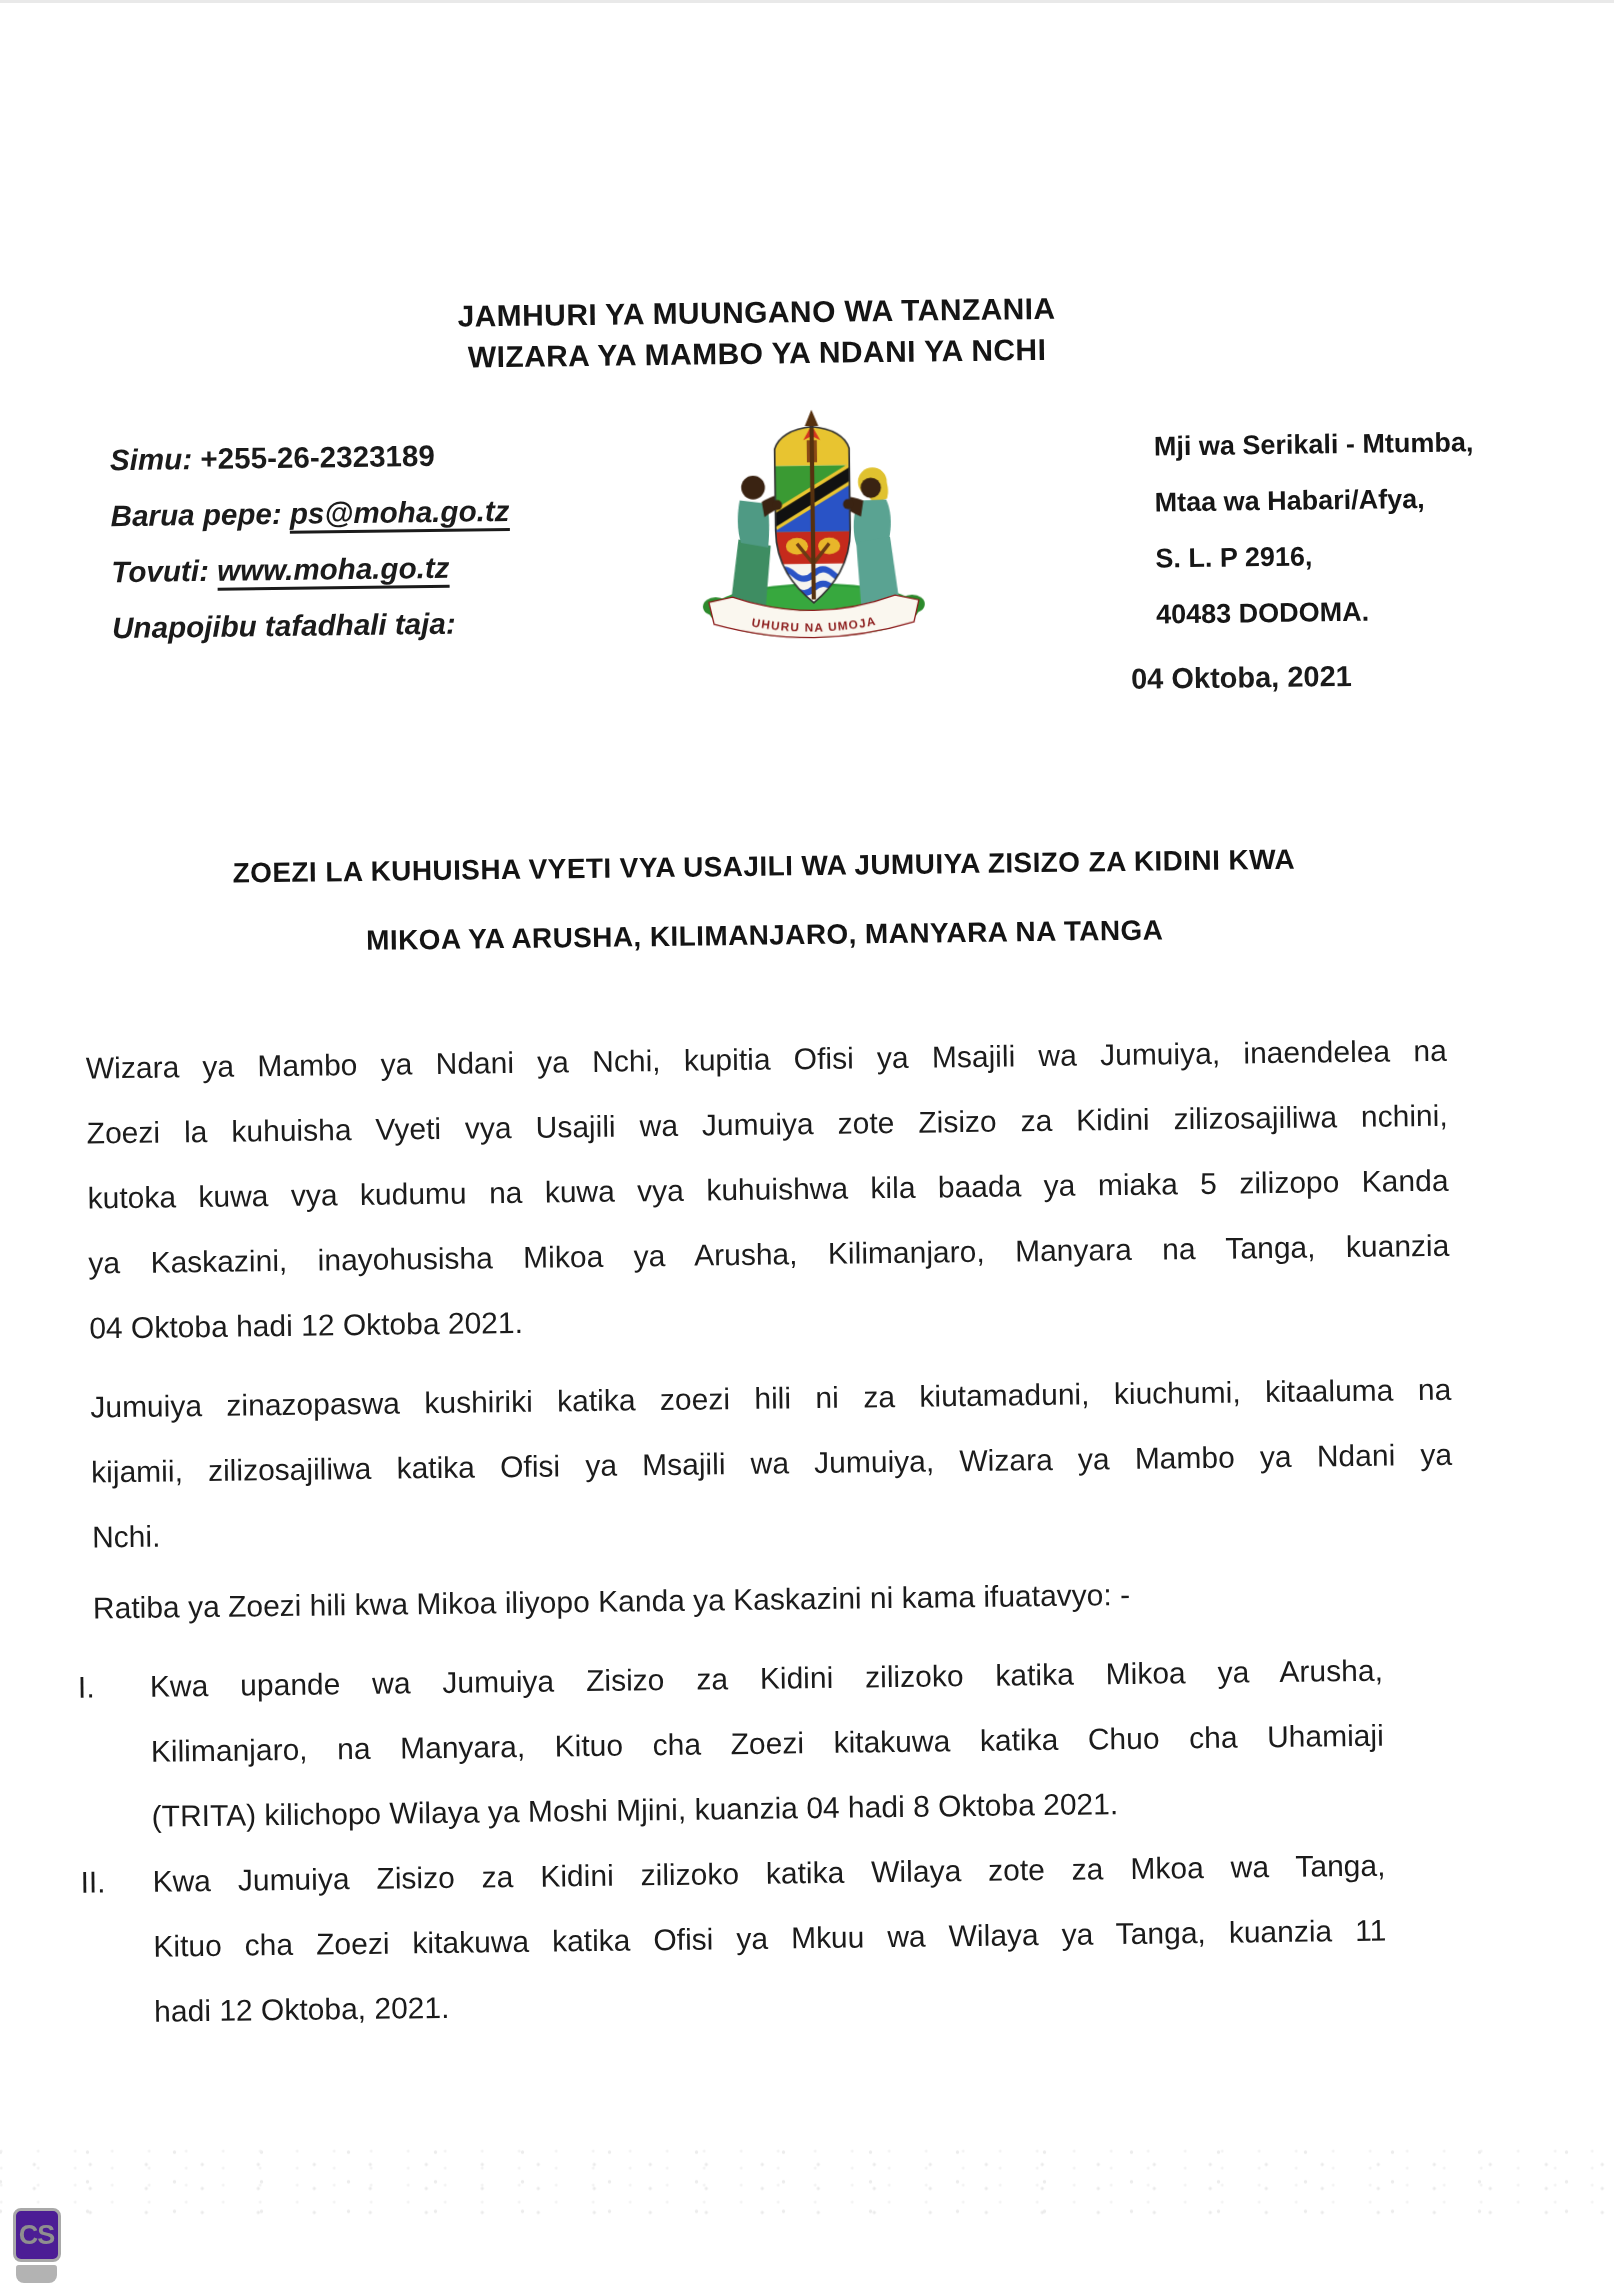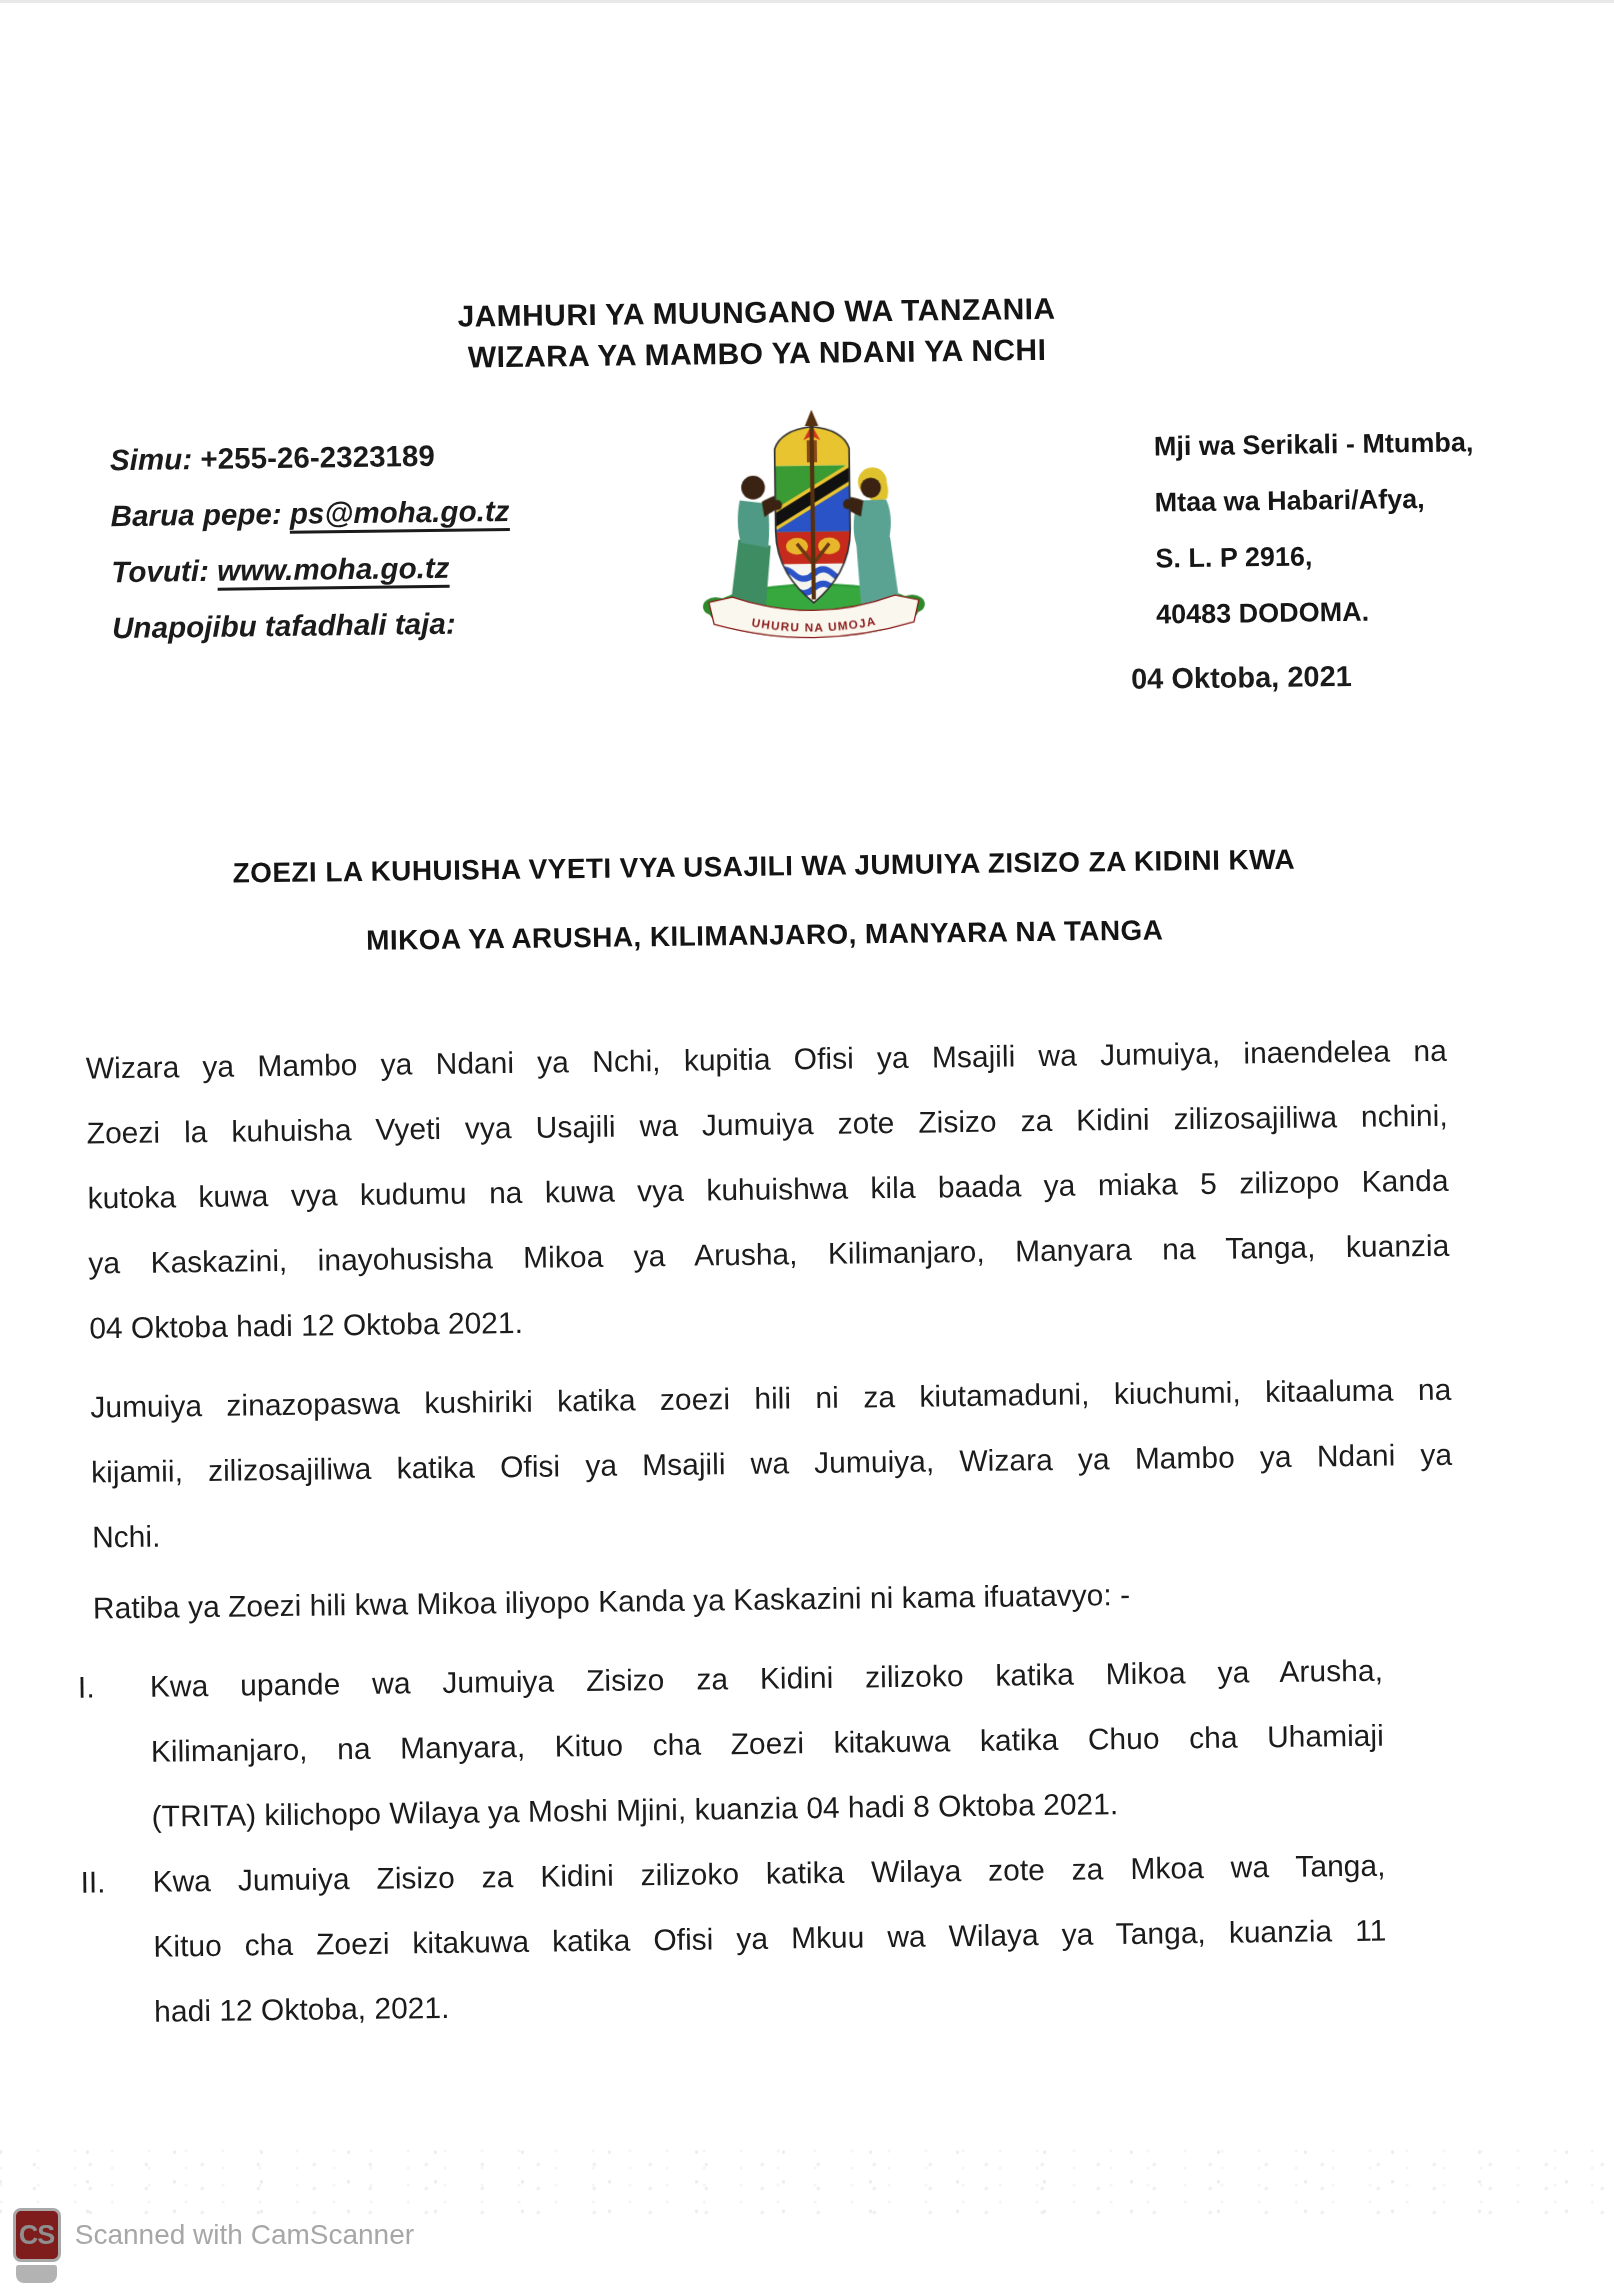--- a/index.html
+++ b/index.html
@@ -55,21 +55,21 @@
       radial-gradient(circle, #dedede 1.3px, rgba(255,255,255,0) 2.1px);
     background-size:56px 24px, 37px 17px, 87px 29.6px;
     background-position:6.3px 4.5px, 19.7px 11.6px, 44px 19px;
     opacity:.55;
   }
 
   
   .footer{ position:absolute; left:12.5px; top:2205px; display:flex; align-items:flex-start; gap:14.3px; }
   .cs-badge{ width:48px; }
   .cs-box{ width:48px; height:54px; box-sizing:border-box; border:3.6px solid #a9a9a9; border-radius:8px;
-           background:#7f1d1d; color:#8f8f8f; font-weight:bold; font-size:27px;
+           background:#4c1d95; color:#8f8f8f; font-weight:bold; font-size:27px;
            display:flex; align-items:center; justify-content:center; letter-spacing:-0.9px; }
   .cs-tab{ width:41px; height:18px; margin:2.7px auto 0; background:#b3b3b3; border-radius:2.7px 2.7px 8px 8px; }
   .cs-text{ font-size:28px; color:#a7a7a7; line-height:54px; }
 </style>
 </head>
 <body>
 
 <div class="page">
   <div class="doc">
 
@@ -214,16 +214,15 @@
 
   </div>
 
   <div class="noise-band"></div>
 
   <div class="footer">
     <div class="cs-badge">
       <div class="cs-box">CS</div>
       <div class="cs-tab"></div>
     </div>
-    <div class="cs-text">Scanned with CamScanner</div>
   </div>
 </div>
 
 
 </body></html>

